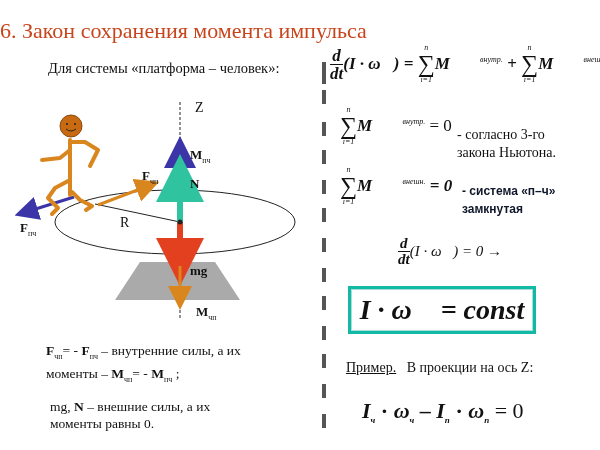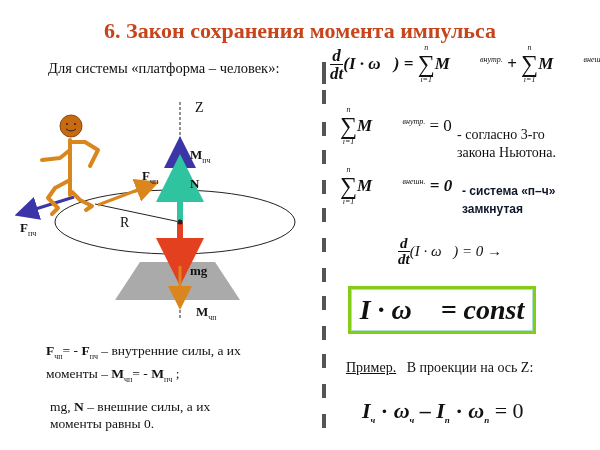--- a/index.html
+++ b/index.html
@@ -1,31 +1,31 @@
 <!DOCTYPE html>
 <html><head>
 <meta charset="utf-8">
 <style>
   html,body{margin:0;padding:0;background:#fff;}
   body{width:600px;height:450px;position:relative;overflow:hidden;font-family:"Liberation Serif","DejaVu Serif",serif;color:#111;}
   .abs{position:absolute;}
-  .title{left:0;top:18px;width:600px;text-align:center;font-size:22px;font-weight:bold;color:#c8451c;}
+  .title{left:0;top:18px;width:600px;text-align:left;font-size:22px;font-weight:normal;color:#c8451c;}
   .intro{left:48px;top:60px;font-size:14.5px;}
   .vbar{left:322px;width:4px;height:14px;background:#555;}
   .math{font-family:"Liberation Serif","DejaVu Serif",serif;font-style:italic;font-weight:bold;}
   .frac{display:inline-flex;flex-direction:column;align-items:center;vertical-align:middle;line-height:1;}
   .frac .num{border-bottom:1px solid #111;padding:0 2px;}
   .sum{display:inline-flex;flex-direction:column;align-items:center;vertical-align:middle;line-height:1;font-style:italic;}
   .sum .lim{font-size:8px;font-weight:normal;}
   .sum .sig{font-size:24px;font-style:normal;font-weight:normal;}
   sup.s{font-size:8px;font-weight:normal;padding-left:17px;}
   sub.s{font-size:9px;}
   .rtext{font-size:14px;}
   .red{color:#0f172a;font-weight:bold;font-family:"Liberation Sans","DejaVu Sans",sans-serif;font-size:12px;}
-  .constbox{left:348px;top:286px;width:182px;height:42px;border:3px solid #84cc16;box-shadow:inset 0 0 0 1px #a9e0d2;display:flex;align-items:center;justify-content:center;font-size:28px;}
+  .constbox{left:348px;top:286px;width:182px;height:42px;border:3px solid #14b8a6;box-shadow:inset 0 0 0 1px #a9e0d2;display:flex;align-items:center;justify-content:center;font-size:28px;}
   .lbl{font-size:13px;font-weight:bold;}
   .lbl sub{font-size:8px;font-weight:normal;}
   .ltext{font-size:13.5px;line-height:17px;}
   .ltext b sub{font-size:8px;font-weight:normal;}
   .example{font-size:14px;}
   .example u{text-decoration:underline;}
 </style>
 </head>
 <body>
 

